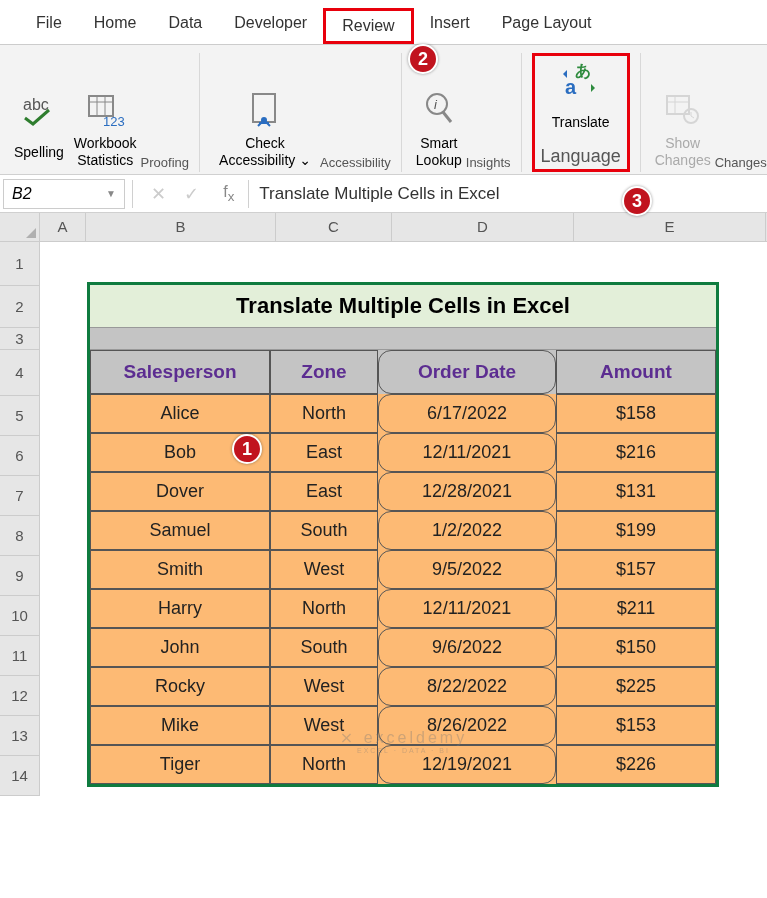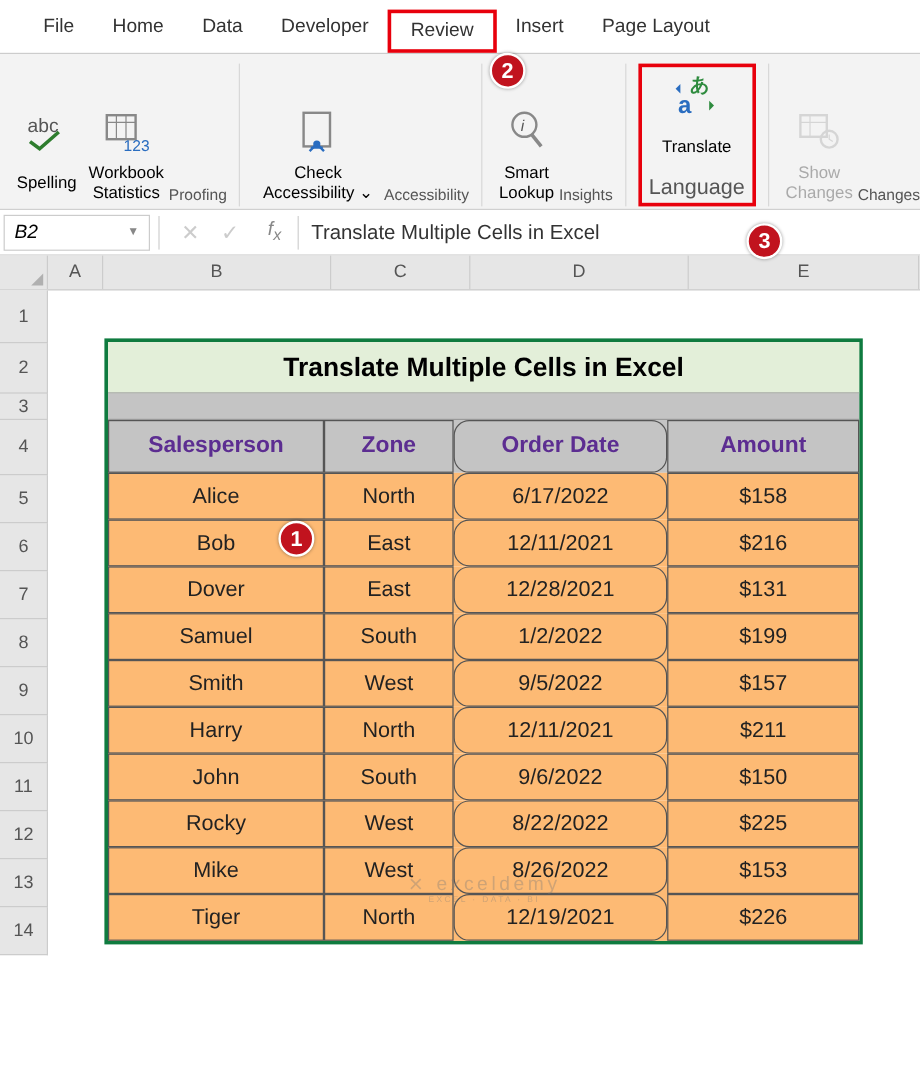--- a/index.html
+++ b/index.html
@@ -22,21 +22,21 @@
 .item.highlight .group-sublabel { margin-top: 4px; }
 .item.disabled { color: #aaa; }
 .item.disabled .icon svg { opacity: 0.4; }
 
 
 .formula-bar { display: flex; align-items: center; border-bottom: 1px solid #d0d0d0; background: #fff; height: 38px; }
 .name-box { width: 122px; border: 1px solid #ccc; padding: 5px 8px; font-size: 16px; margin: 3px; background: #fff; display: flex; justify-content: space-between; align-items: center; font-style: italic; }
 .name-box .dd { color: #888; font-size: 10px; }
 .fb-sep { width: 1px; height: 28px; background: #d0d0d0; margin: 0 4px; }
 .fb-btns { display: flex; gap: 18px; padding: 0 14px; color: #ccc; font-size: 18px; }
-.fx { font-style: italic; color: #888; font-size: 16px; padding: 0 10px; }
+.fx { color: #888; font-size: 16px; padding: 0 10px; }
 .formula-text { font-size: 17px; color: #333; padding-left: 6px; }
 
 
 .col-headers { display: flex; background: #e6e6e6; border-bottom: 1px solid #ccc; }
 .corner { width: 40px; height: 28px; border-right: 1px solid #ccc; background: #e6e6e6; position: relative; }
 .corner::after { content: ''; position: absolute; right: 3px; bottom: 3px; border-left: 10px solid transparent; border-bottom: 10px solid #b0b0b0; }
 .col-h { height: 28px; border-right: 1px solid #ccc; text-align: center; font-size: 15px; color: #555; line-height: 28px; }
 
 
 .grid { display: flex; }

